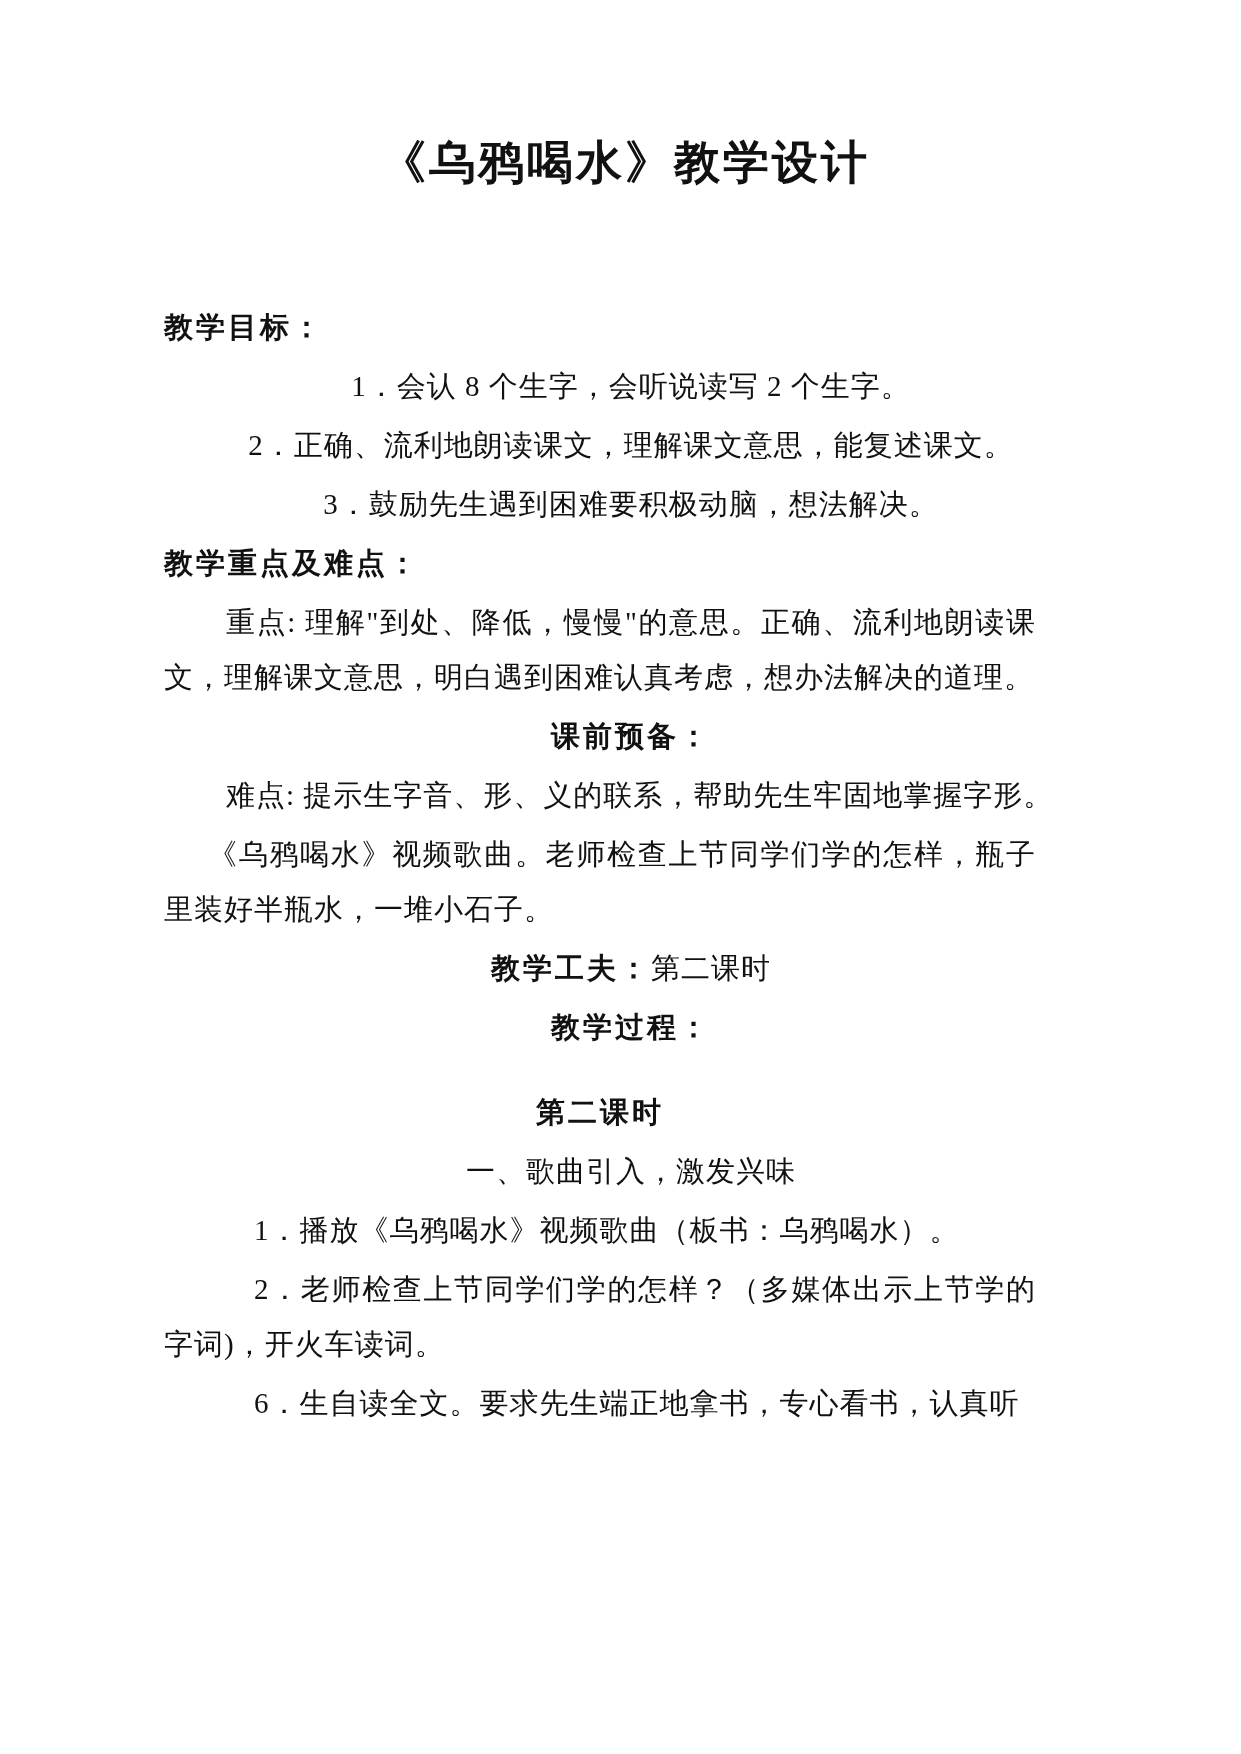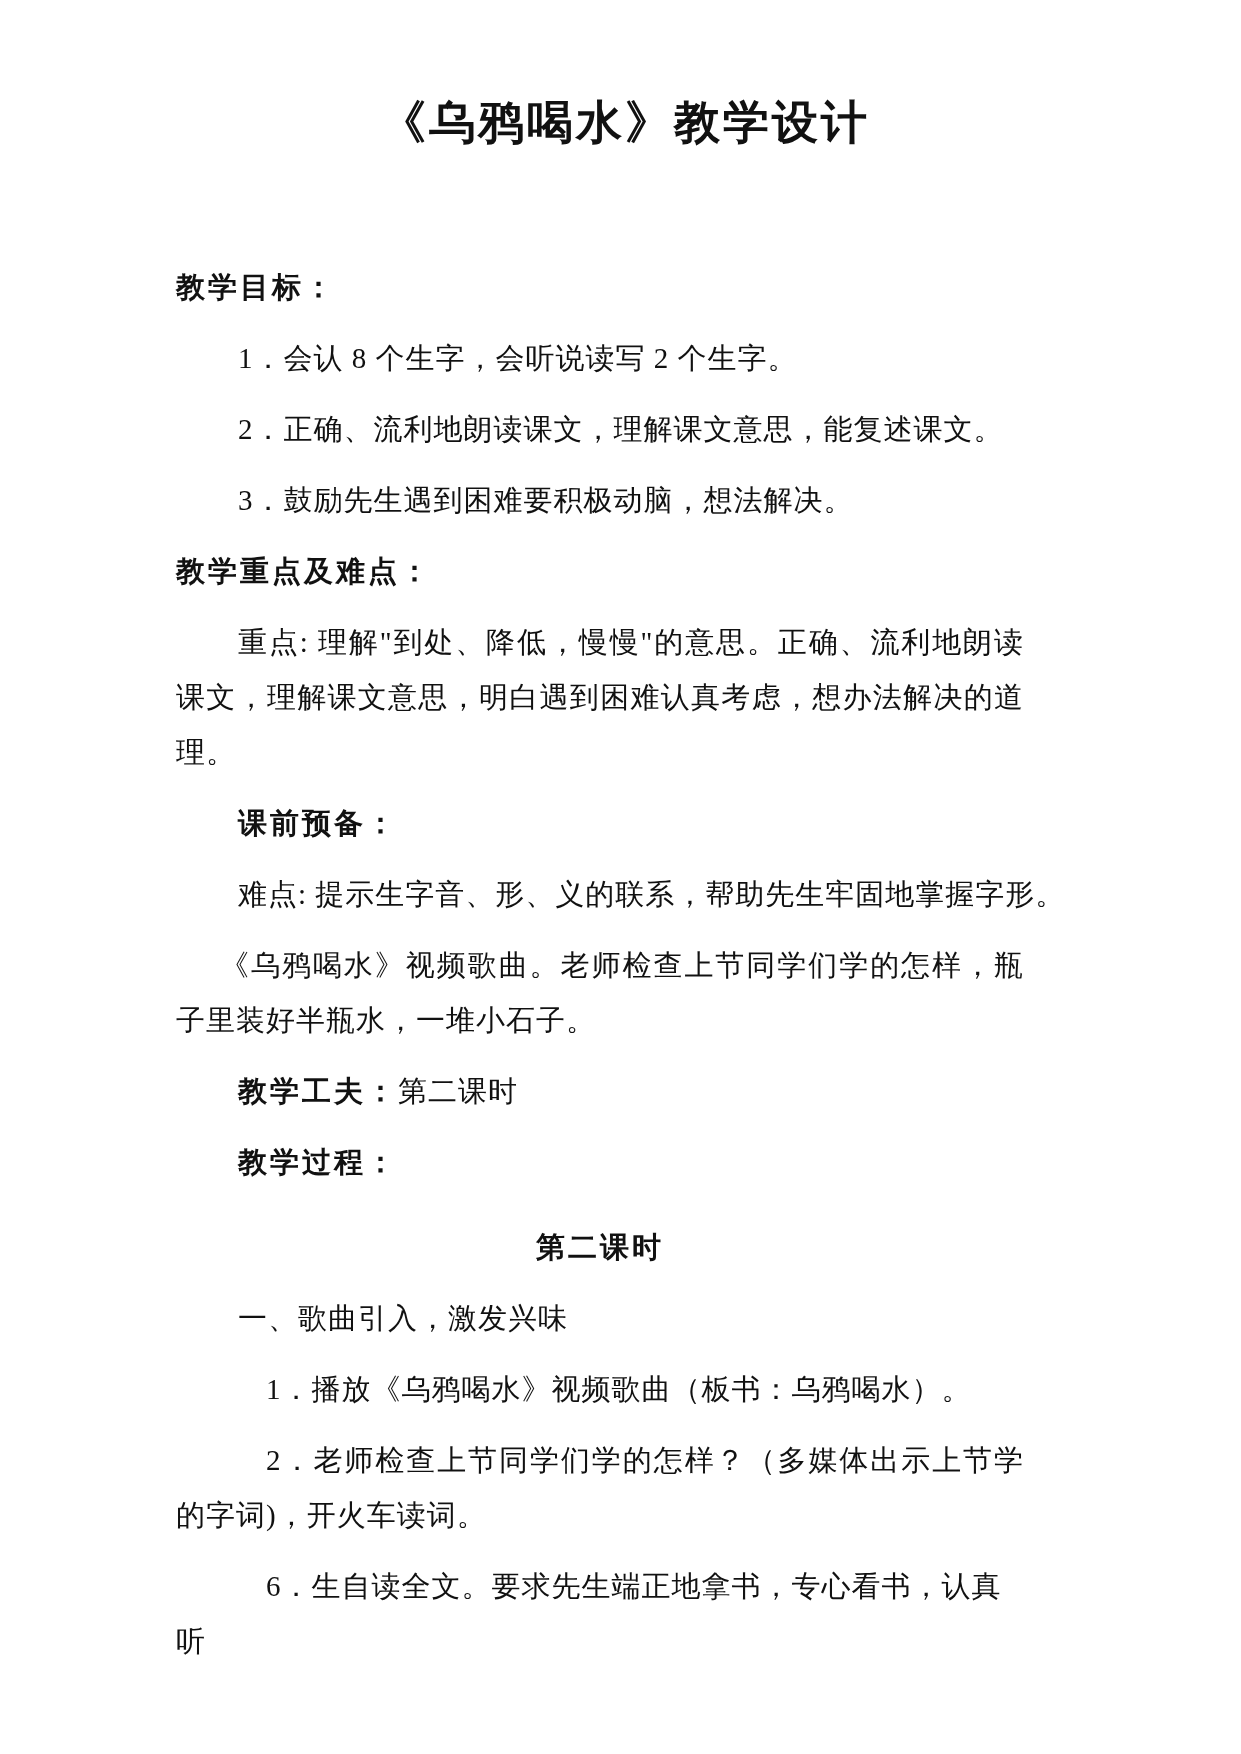--- a/index.html
+++ b/index.html
@@ -12,49 +12,49 @@
     height: 1754px;
     color: #111111;
     font-family: "Liberation Serif", "DejaVu Serif", serif;
     overflow: hidden;
   }
   .page {
     width: 1071px;
     height: 1754px;
     background: #ffffff;
     box-sizing: border-box;
-    padding-top: 78px;
+    padding-top: 118px;
   }
   .title {
     margin: 0 0 0 150px;
     width: 950px;
     font-size: 46px;
     font-weight: 700;
     line-height: 90px;
     letter-spacing: 3px;
     text-align: center;
   }
   .content {
     margin: 92px 0 0 160px;
     width: 880px;
     font-size: 29px;
     line-height: 55px;
     letter-spacing: 1px;
   }
   .content p {
-    margin: 16px;
+    margin: 4px;
     padding: 0;
   }
   .h {
     font-weight: 700;
     letter-spacing: 3px;
   }
   .bold { font-weight: 700; letter-spacing: 3px; }
   .ind1 { text-indent: 44px; }
-  .ind2 { text-indent: 62px; }
+  .ind2 { text-indent: 62px; text-align: center; }
   .ind3 { text-indent: 90px; }
   .just {
     text-align: justify;
     text-justify: inter-character;
   }
   .nowrap { white-space: nowrap; }
   .center-heading {
     text-align: center;
     font-weight: 700;
     letter-spacing: 3px;

